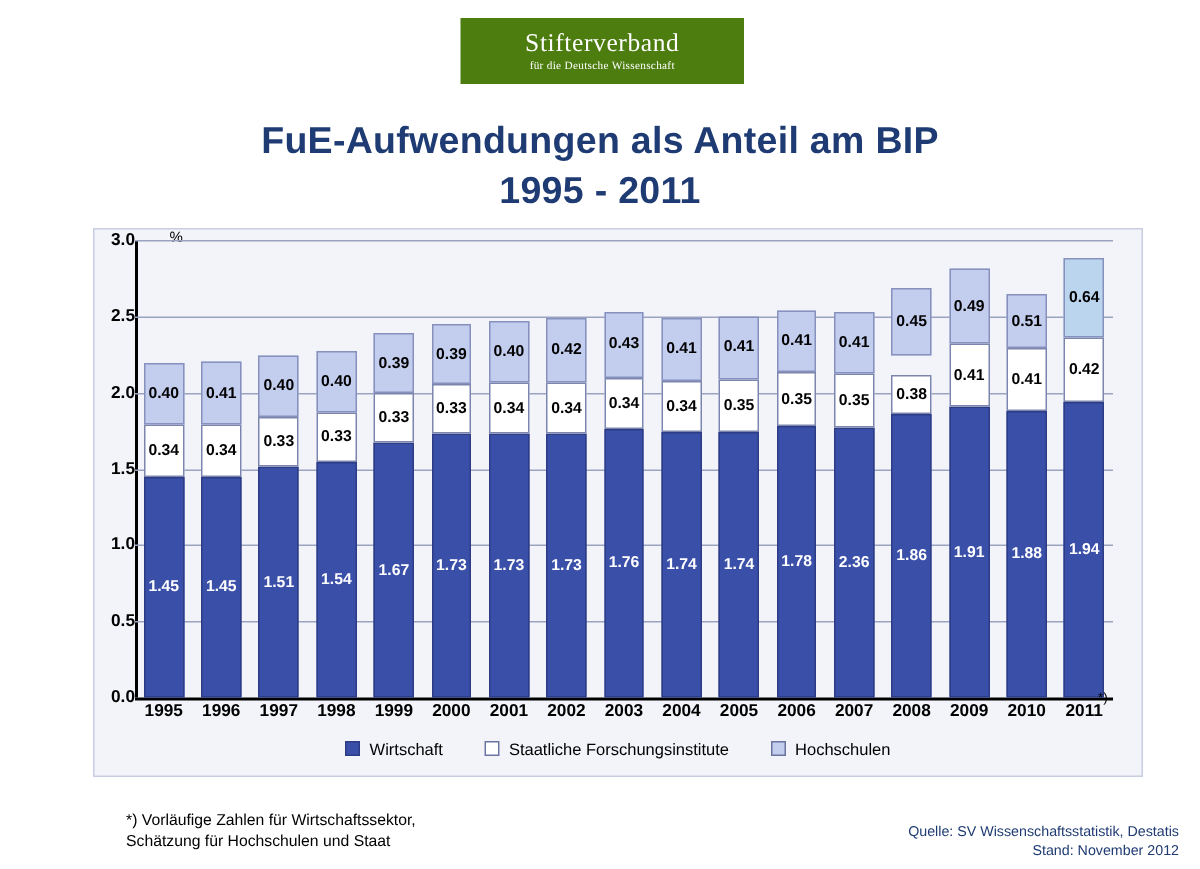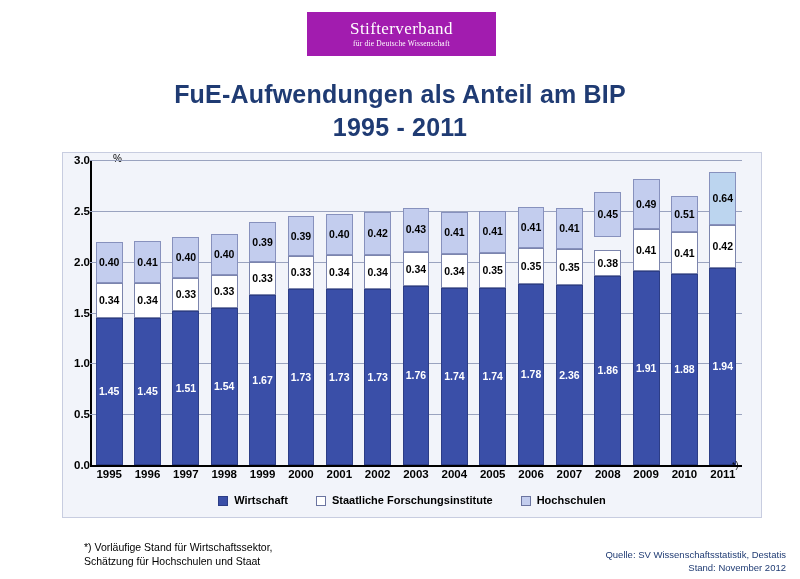--- a/index.html
+++ b/index.html
@@ -20,21 +20,21 @@
     height: 579px;
   }
 
   
   .logo-box {
     position: absolute;
     left: 307px;
     top: 12px;
     width: 189px;
     height: 44px;
-    background: #a21caf;
+    background: #4d7c0f;
     color: #ffffff;
     text-align: center;
     display: flex;
     flex-direction: column;
     justify-content: center;
     align-items: center;
   }
   .logo-title {
     font-family: "Liberation Serif", serif;
     font-size: 17px;
@@ -193,23 +193,22 @@
     width: 700px;
     display: flex;
     justify-content: center;
     align-items: center;
     gap: 28px;
     font-size: 11px;
     color: #000;
   }
   .legend-item {
     display: flex;
-    align-items: flex-end;
+    align-items: flex-start;
     gap: 6px;
-    font-weight: bold;
   }
   .legend-swatch {
     width: 10px;
     height: 10px;
     display: inline-block;
     border: 1px solid #6b74a0;
     box-sizing: border-box;
   }
   .sw-wirtschaft { background: #3a4fa8; border-color: #2c3d86; }
   .sw-staat { background: #ffffff; }
@@ -386,21 +385,21 @@
         <span class="legend-swatch sw-staat"></span>
         <span>Staatliche Forschungsinstitute</span>
       </div>
       <div class="legend-item">
         <span class="legend-swatch sw-hoch"></span>
         <span>Hochschulen</span>
       </div>
     </div>
 
   <div class="footnote-left">
-    <div>*) Vorläufige Stand für Wirtschaftssektor,</div>
+    <div>*) Vorläufige Zahlen für Wirtschaftssektor,</div>
     <div>Schätzung für Hochschulen und Staat</div>
   </div>
   <div class="footnote-right">
     <div>Quelle: SV Wissenschaftsstatistik, Destatis</div>
     <div>Stand: November 2012</div>
   </div>
 
 </div>
 
 </body></html>

